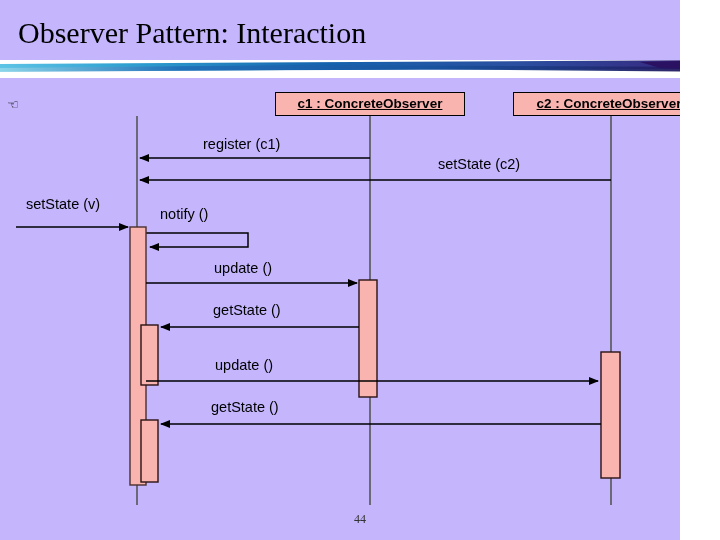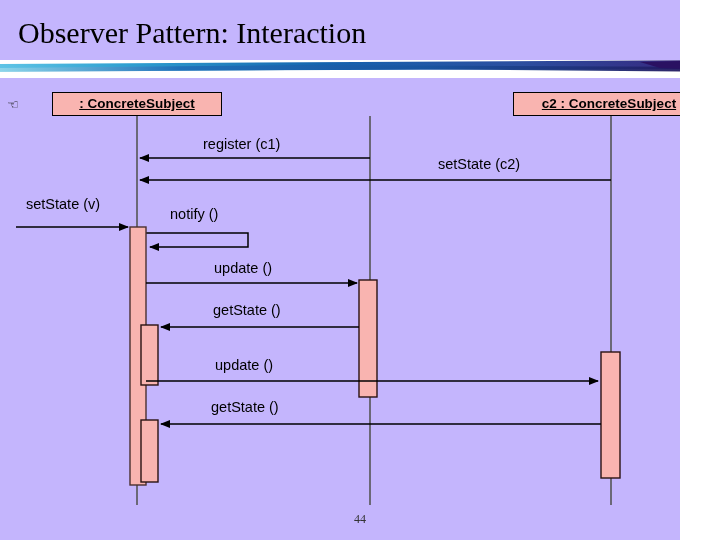--- a/index.html
+++ b/index.html
@@ -112,25 +112,25 @@
       </linearGradient>
     </defs>
     <rect x="0" y="0" width="720" height="18" fill="#ffffff"></rect>
     <polygon points="0,4 720,0 720,9 0,11" fill="url(#gradTop)"></polygon>
     <polygon points="0,8 300,5 720,7 720,12 420,9 0,12" fill="url(#gradBot)" opacity="0.95"></polygon>
     <polygon points="640,2 720,0 720,10 660,8" fill="#2a1162"></polygon>
   </svg>
 
   <div id="hand-glyph">☜</div>
 
-  <div class="lifeline-box" style="left:52px; top:92px; width:170px;">
-    <span>: ConcreteSubject</span>
+  <div class="lifeline-box" style="left:275px; top:92px; width:190px;">
+    <span>c1 : ConcreteObserver</span>
   </div>
   <div class="lifeline-box" style="left:513px; top:92px; width:192px;">
-    <span>c2 : ConcreteSubject</span>
+    <span>c2 : ConcreteObserver</span>
   </div>
 
   <svg id="diagram-svg" viewBox="0 78 720 440" preserveAspectRatio="none">
     <defs>
       <marker id="arrowFilled" markerWidth="10" markerHeight="8" refX="9" refY="4" orient="auto" markerUnits="userSpaceOnUse">
         <path d="M0,0 L10,4 L0,8 z" fill="#000000"></path>
       </marker>
       <marker id="arrowFilledL" markerWidth="10" markerHeight="8" refX="9" refY="4" orient="auto" markerUnits="userSpaceOnUse">
         <path d="M0,0 L10,4 L0,8 z" fill="#000000"></path>
       </marker>
@@ -160,21 +160,21 @@
 
     <rect x="601" y="352" width="19" height="126" fill="#f9b4b0" stroke="#2a1212" stroke-width="1.4"></rect>
 
     <line x1="601" y1="424" x2="161" y2="424" stroke="#000000" stroke-width="1.5" marker-end="url(#arrowFilledL)"></line>
     <rect x="141" y="420" width="17" height="62" fill="#f9b4b0" stroke="#2a1212" stroke-width="1.4"></rect>
   </svg>
 
   <div class="msg-label" style="left:203px; top:136px;">register (c1)</div>
   <div class="msg-label" style="left:438px; top:156px;">setState (c2)</div>
   <div class="msg-label" style="left:26px; top:196px;">setState (v)</div>
-  <div class="msg-label" style="left:170px; top:206px;">notify ()</div>
+  <div class="msg-label" style="left:160px; top:206px;">notify ()</div>
   <div class="msg-label" style="left:214px; top:260px;">update ()</div>
   <div class="msg-label" style="left:213px; top:302px;">getState ()</div>
   <div class="msg-label" style="left:215px; top:357px;">update ()</div>
   <div class="msg-label" style="left:211px; top:399px;">getState ()</div>
 
   <div id="page-number">44</div>
 
 </div>
 
 </body></html>

